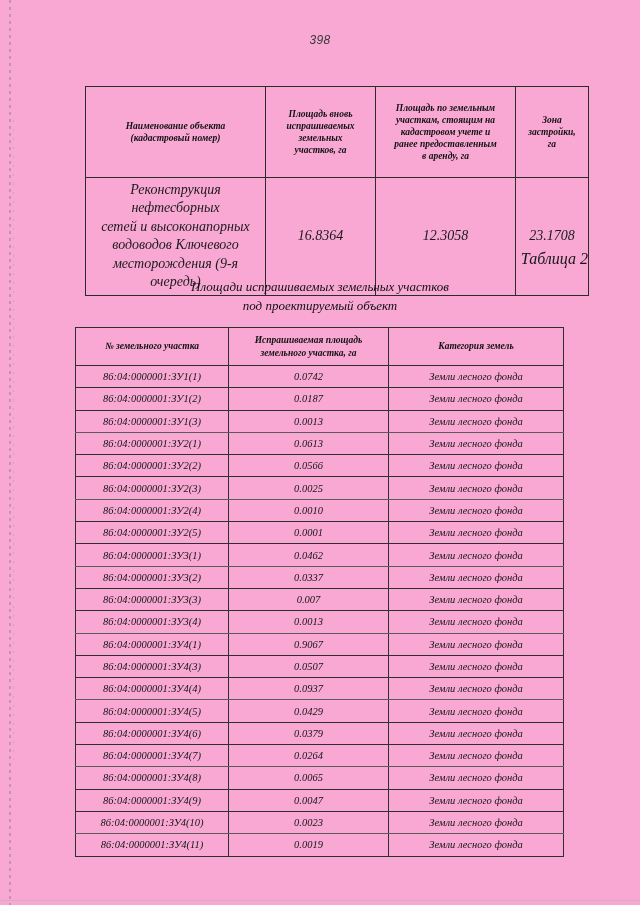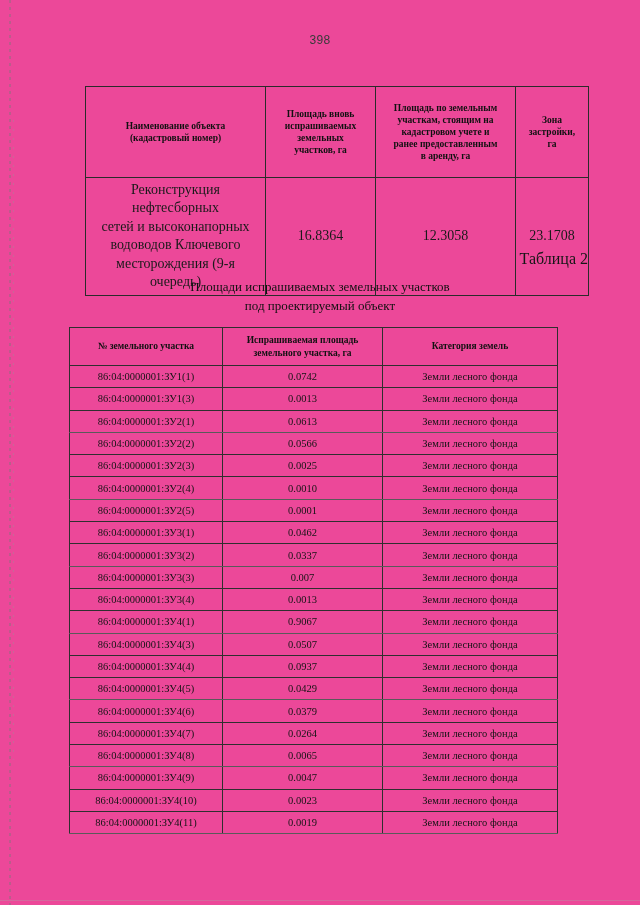--- a/index.html
+++ b/index.html
@@ -11,21 +11,22 @@
     height: 905px;
     background: #ffffff;
     font-family: "Liberation Serif", "DejaVu Serif", serif;
     color: #000000;
     position: relative;
     overflow: hidden;
   }
   .page {
     position: absolute;
     inset: 0;
-    background: #ec4899;
+    background: #f9a8d4;
+    font-style: italic;
   }
 
   
   .scan-edge-left {
     position: absolute;
     left: 9px;
     top: 0;
     width: 2px;
     height: 905px;
     background: repeating-linear-gradient(
@@ -126,21 +127,21 @@
     width: 640px;
     text-align: center;
     font-size: 13px;
     line-height: 1.45;
     color: #111;
   }
 
   
   .table2 {
     position: absolute;
-    left: 69px;
+    left: 75px;
     top: 327px;
     width: 488px;
     border-collapse: collapse;
     table-layout: fixed;
   }
   .table2 th, .table2 td {
     border: 1px solid #2f2f2f;
     text-align: center;
     vertical-align: middle;
   }
@@ -248,20 +249,25 @@
         <th>Категория земель</th>
       </tr>
     </thead>
     <tbody>
         <tr>
           <td>86:04:0000001:ЗУ1(1)</td>
           <td>0.0742</td>
           <td>Земли лесного фонда</td>
         </tr>
         <tr>
+          <td>86:04:0000001:ЗУ1(2)</td>
+          <td>0.0187</td>
+          <td>Земли лесного фонда</td>
+        </tr>
+        <tr>
           <td>86:04:0000001:ЗУ1(3)</td>
           <td>0.0013</td>
           <td>Земли лесного фонда</td>
         </tr>
         <tr>
           <td>86:04:0000001:ЗУ2(1)</td>
           <td>0.0613</td>
           <td>Земли лесного фонда</td>
         </tr>
         <tr>

